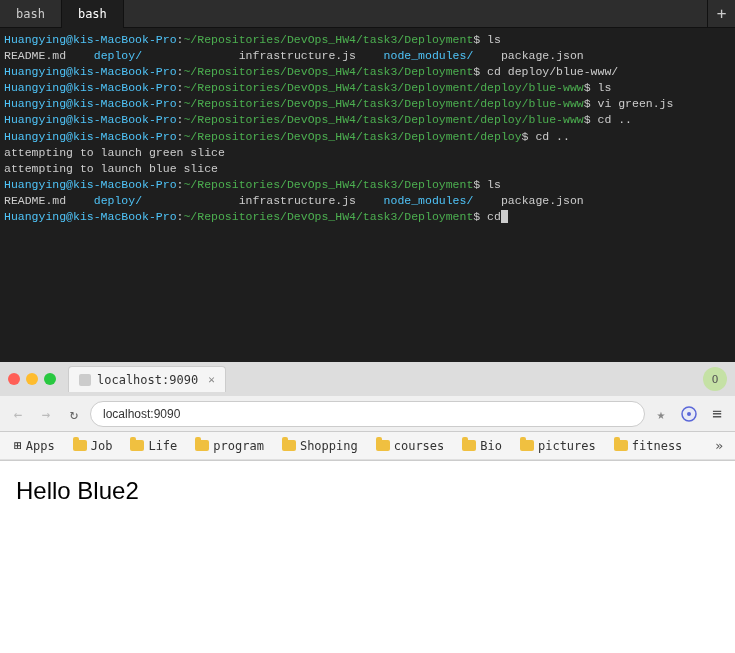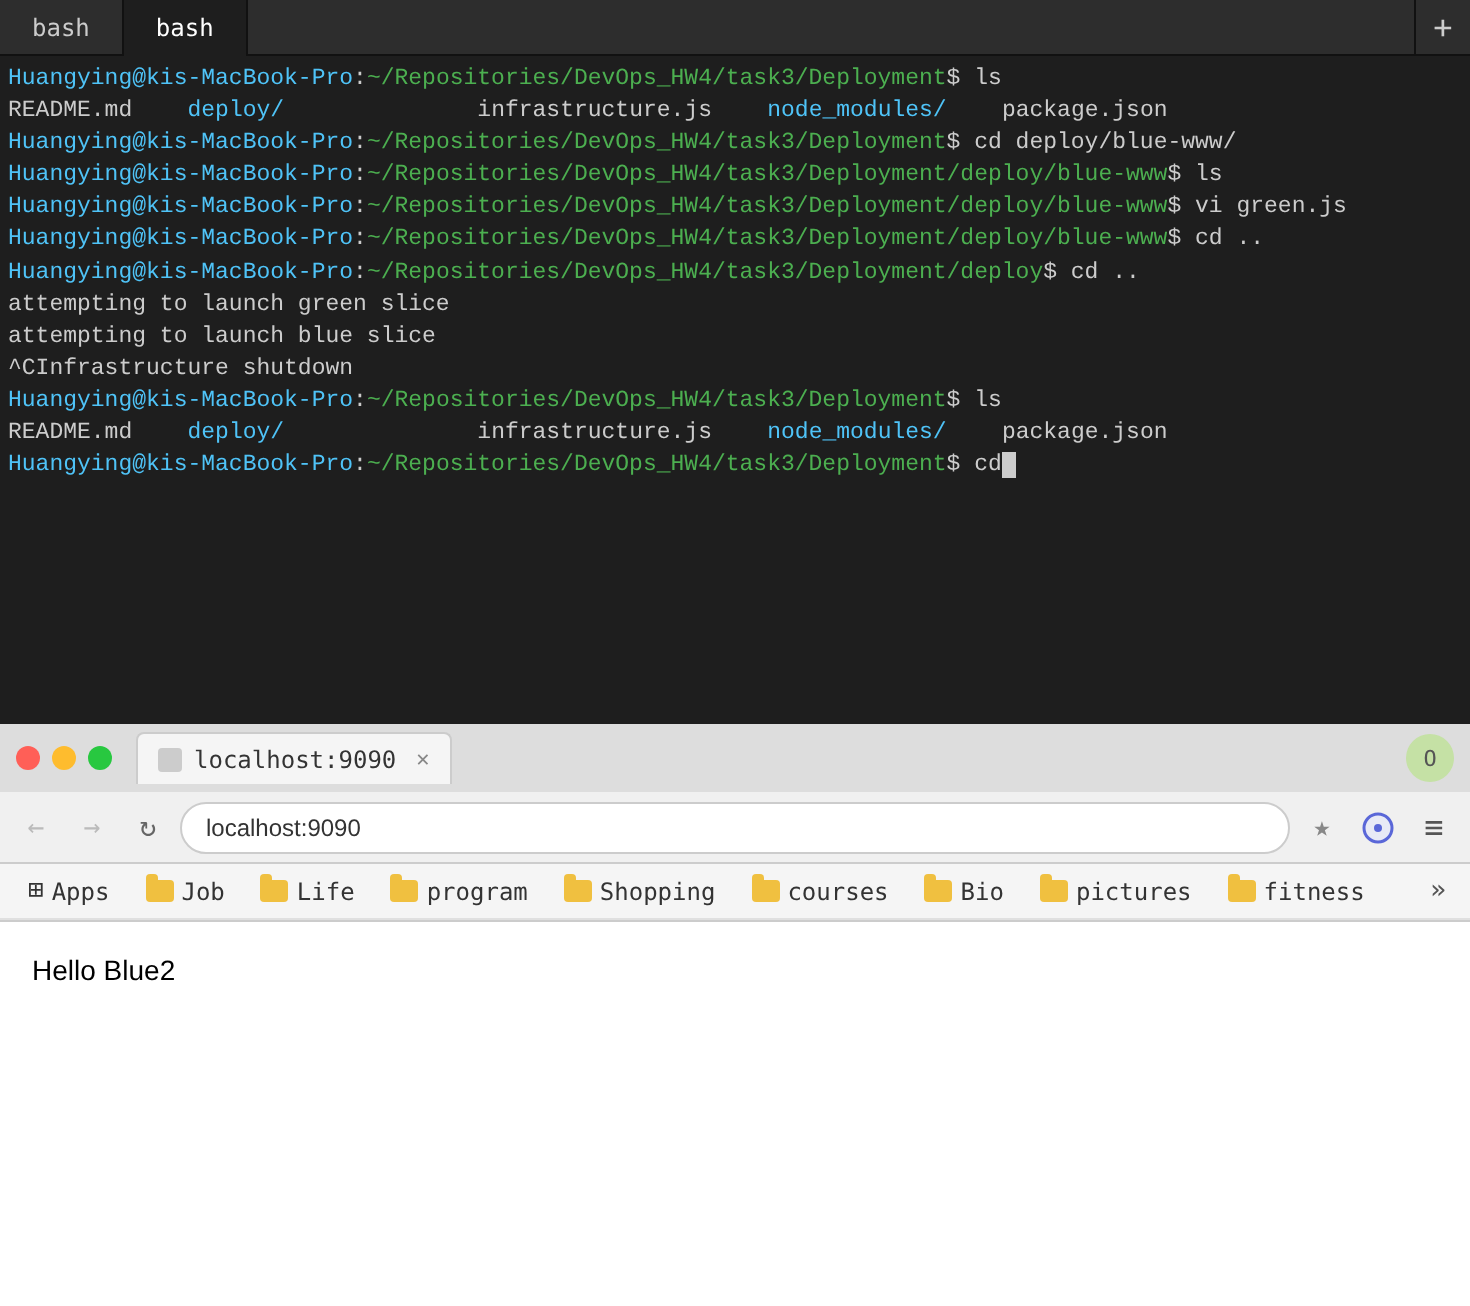--- a/index.html
+++ b/index.html
@@ -256,21 +256,21 @@
     }
 
     
     .browser-page {
       flex: 1;
       background: #fff;
       padding: 16px;
     }
 
     .page-title {
-      font-size: 14px;
+      font-size: 24px;
       color: #000;
       font-family: Arial, sans-serif;
     }
   </style>
 </head>
 <body>
 
 <div id="terminal-container">
   <div class="tab-bar">
     <div class="tab">
@@ -286,21 +286,20 @@
   <div class="terminal-content" id="terminal-lines">
       <div class="line"><span style="color:#4fc3f7">Huangying@kis-MacBook-Pro</span><span style="color:#ccc">:</span><span style="color:#4caf50">~/Repositories/DevOps_HW4/task3/Deployment</span><span style="color:#ccc">$ ls</span></div>
       <div class="line"><span style="color:#ccc">README.md</span>    <span style="color:#4fc3f7">deploy/</span>              <span style="color:#ccc">infrastructure.js</span>    <span style="color:#4fc3f7">node_modules/</span>    <span style="color:#ccc">package.json</span></div>
       <div class="line"><span style="color:#4fc3f7">Huangying@kis-MacBook-Pro</span><span style="color:#ccc">:</span><span style="color:#4caf50">~/Repositories/DevOps_HW4/task3/Deployment</span><span style="color:#ccc">$ cd deploy/blue-www/</span></div>
       <div class="line"><span style="color:#4fc3f7">Huangying@kis-MacBook-Pro</span><span style="color:#ccc">:</span><span style="color:#4caf50">~/Repositories/DevOps_HW4/task3/Deployment/deploy/blue-www</span><span style="color:#ccc">$ ls</span></div>
       <div class="line"><span style="color:#4fc3f7">Huangying@kis-MacBook-Pro</span><span style="color:#ccc">:</span><span style="color:#4caf50">~/Repositories/DevOps_HW4/task3/Deployment/deploy/blue-www</span><span style="color:#ccc">$ vi green.js</span></div>
       <div class="line"><span style="color:#4fc3f7">Huangying@kis-MacBook-Pro</span><span style="color:#ccc">:</span><span style="color:#4caf50">~/Repositories/DevOps_HW4/task3/Deployment/deploy/blue-www</span><span style="color:#ccc">$ cd ..</span></div>
       <div class="line"><span style="color:#4fc3f7">Huangying@kis-MacBook-Pro</span><span style="color:#ccc">:</span><span style="color:#4caf50">~/Repositories/DevOps_HW4/task3/Deployment/deploy</span><span style="color:#ccc">$ cd ..</span></div>
       <div class="line"><span style="color:#ccc">attempting to launch green slice</span></div>
       <div class="line"><span style="color:#ccc">attempting to launch blue slice</span></div>
-      <div class="line"><span style="color:#ccc">^CInfrastructure shutdown</span></div>
       <div class="line"><span style="color:#4fc3f7">Huangying@kis-MacBook-Pro</span><span style="color:#ccc">:</span><span style="color:#4caf50">~/Repositories/DevOps_HW4/task3/Deployment</span><span style="color:#ccc">$ ls</span></div>
       <div class="line"><span style="color:#ccc">README.md</span>    <span style="color:#4fc3f7">deploy/</span>              <span style="color:#ccc">infrastructure.js</span>    <span style="color:#4fc3f7">node_modules/</span>    <span style="color:#ccc">package.json</span></div>
       <div class="line"><span style="color:#4fc3f7">Huangying@kis-MacBook-Pro</span><span style="color:#ccc">:</span><span style="color:#4caf50">~/Repositories/DevOps_HW4/task3/Deployment</span><span style="color:#ccc">$ cd</span><span style="background:#ccc;color:#1e1e1e;"> </span></div>
     </div>
 </div>
 
 <div id="browser-container">
   <div class="browser-chrome">
 
     <div class="browser-tab-row">

